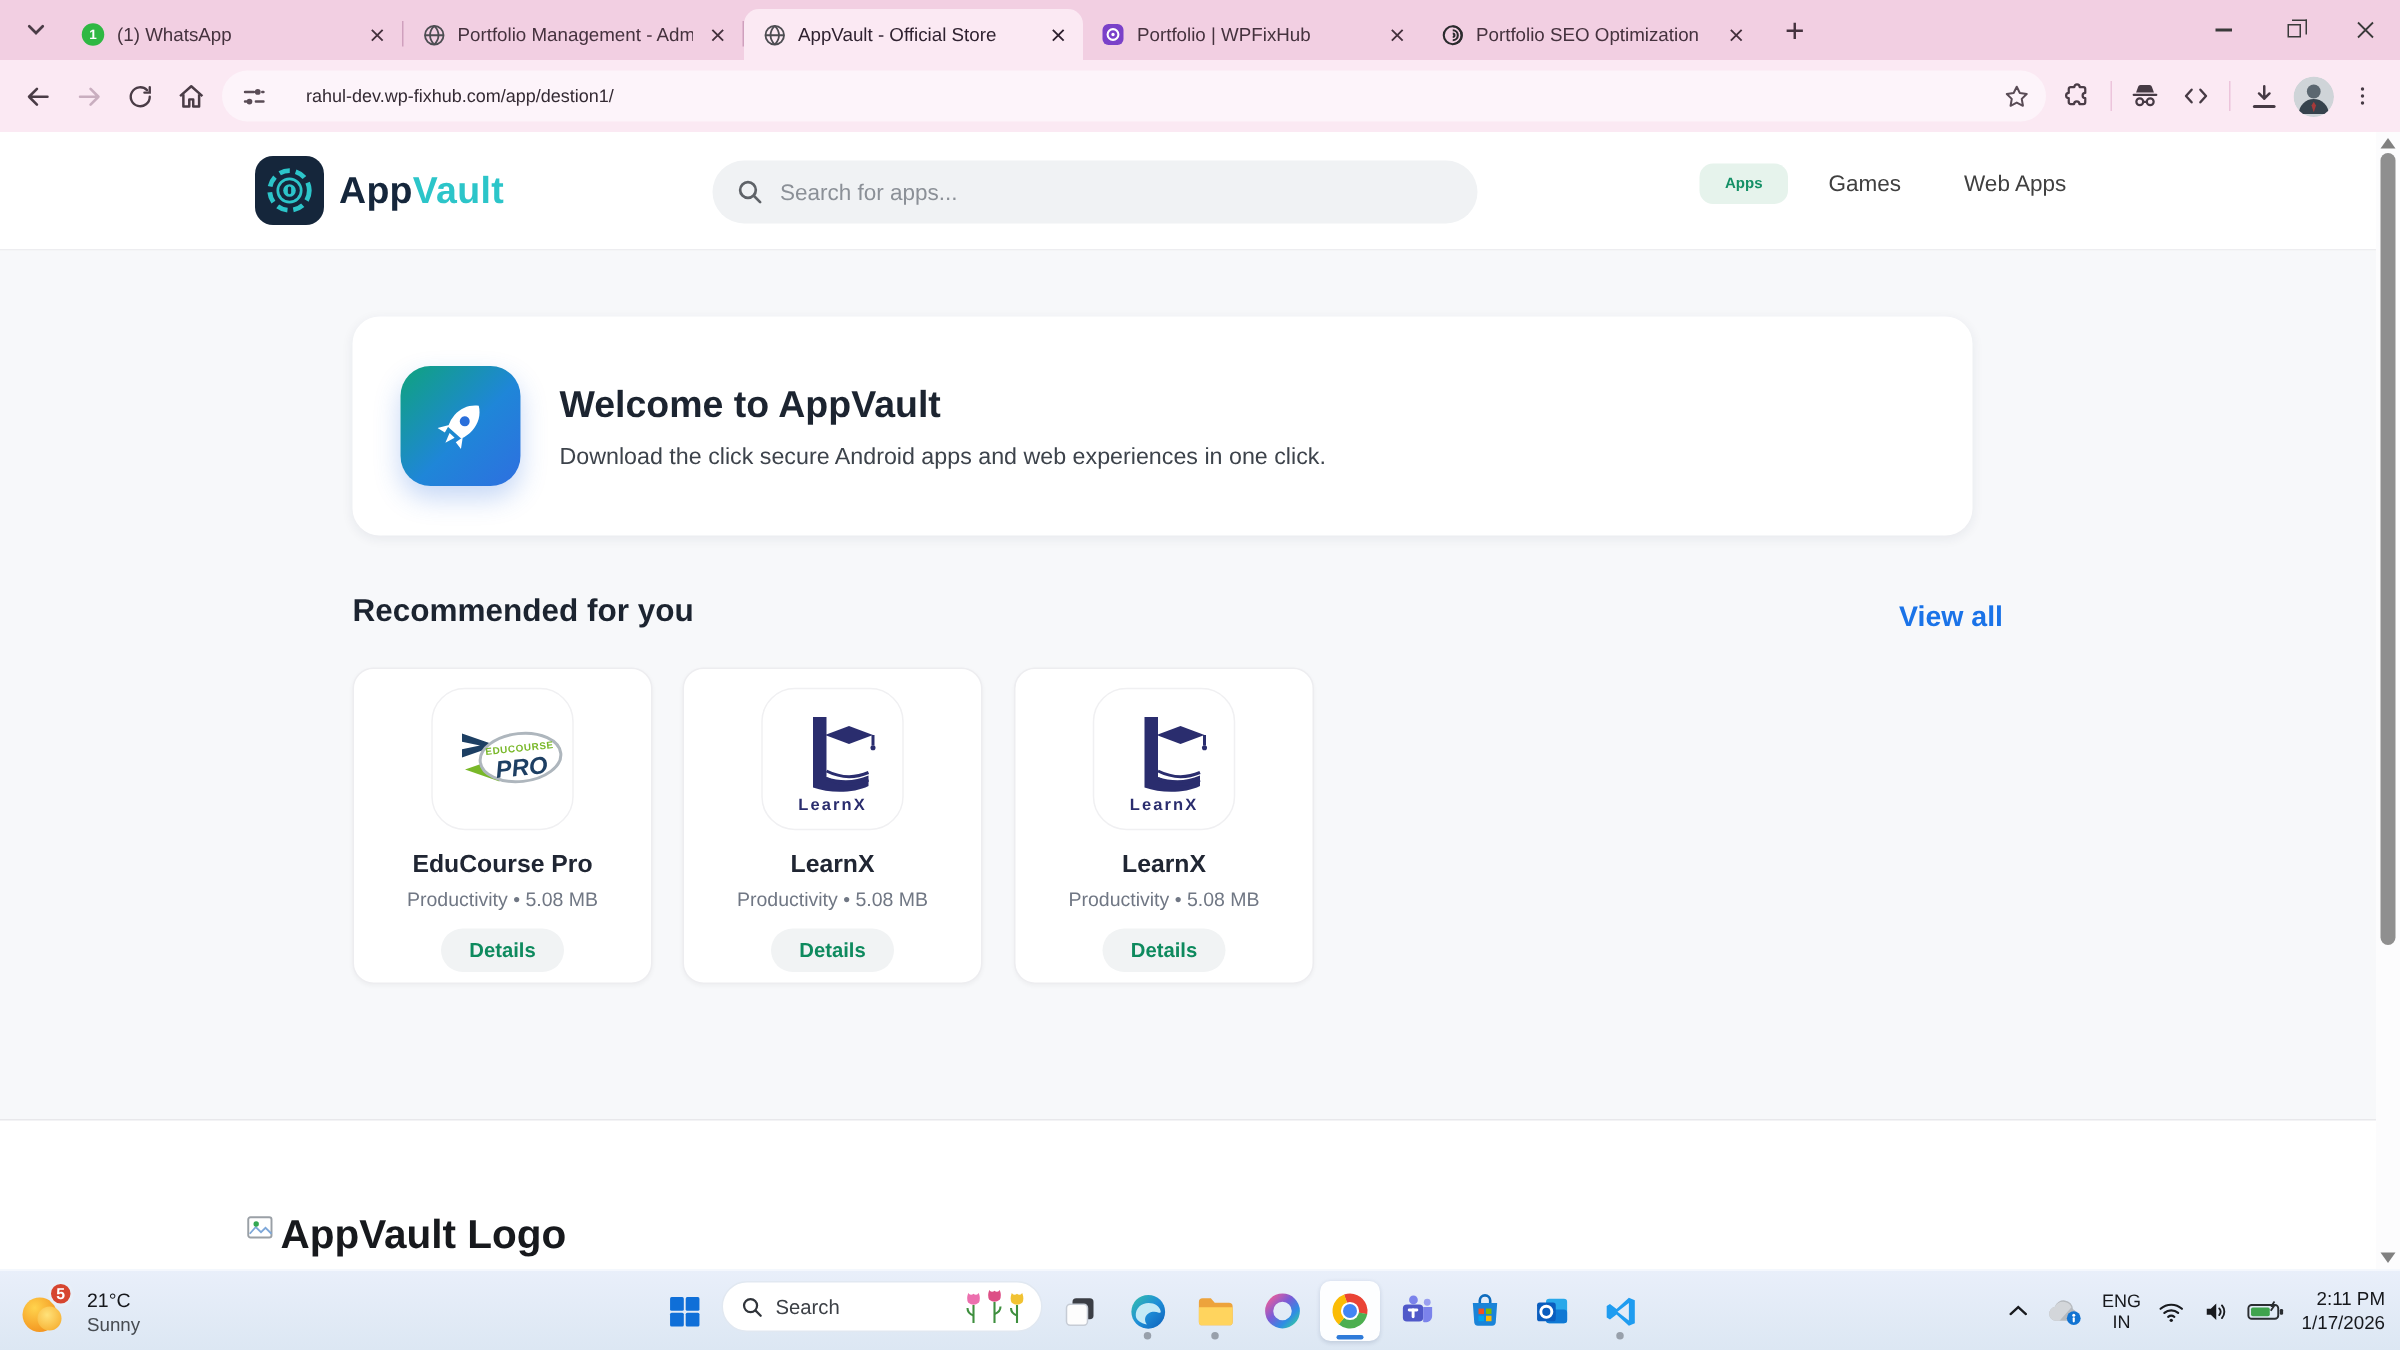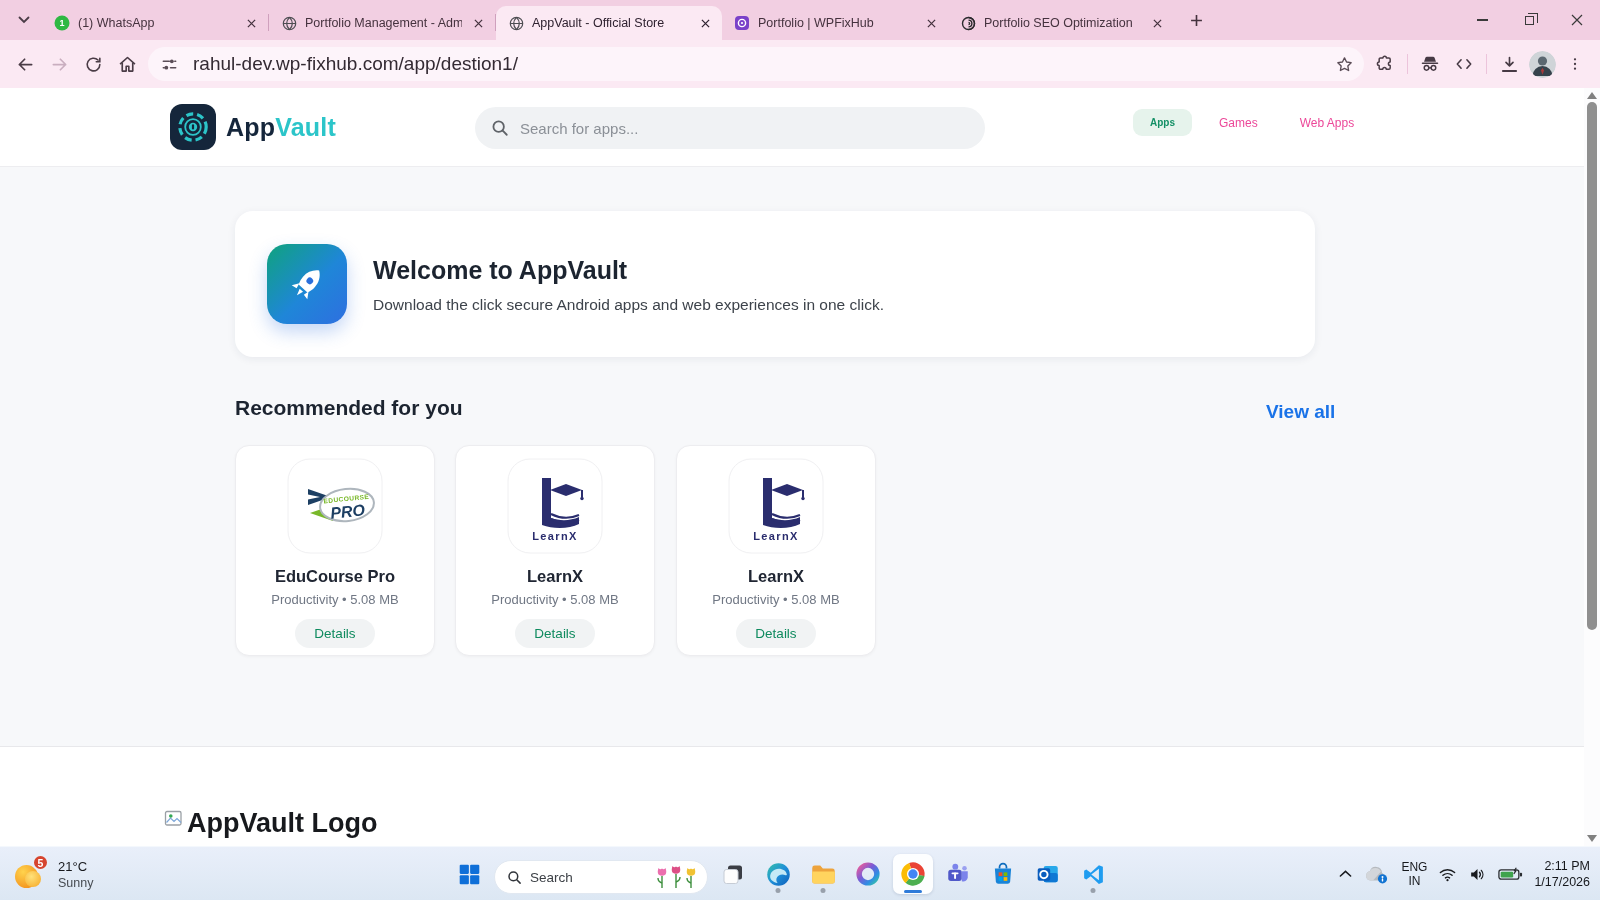--- a/index.html
+++ b/index.html
@@ -21,55 +21,55 @@
   .wincontrols{position:absolute;top:0;right:0;height:40px;display:flex}
   .winbtn{width:47px;height:40px;display:flex;align-items:center;justify-content:center}
   .mini{width:11px;height:1.4px;background:#3a3a3a}
   .rest{position:relative;width:9px;height:9px;border:1.2px solid #3a3a3a;background:#f2cfe2}
   .rest::before{content:"";position:absolute;left:1.5px;top:-4px;width:9px;height:9px;border:1.2px solid #3a3a3a;border-bottom:none;border-left:none}
 
   
   .toolbar{position:absolute;top:40px;left:0;width:100%;height:48px;background:#fbe9f3;display:flex;align-items:center;padding:0 8px}
   .tbtn{width:34px;height:34px;border-radius:50%;display:flex;align-items:center;justify-content:center;flex:none}
   .omnibox{flex:1;min-width:0;height:34px;background:#fdf4fa;border-radius:17px;display:flex;align-items:center;padding:0 6px 0 13px;margin:0 4px}
-  .url{flex:1;min-width:0;font-size:19px;color:#342a33;margin-left:15px;white-space:nowrap;overflow:hidden}
+  .url{flex:1;min-width:0;font-size:12px;color:#342a33;margin-left:26px;white-space:nowrap;overflow:hidden}
   .tbdiv{width:1px;height:20px;background:#ecc4db;margin:0 5px;flex:none}
   .avatarbtn{width:32px;height:32px;border-radius:50%;display:flex;align-items:center;justify-content:center;flex:none}
 
   
   .page{position:absolute;top:88px;left:0;width:1584px;height:758px;background:#f7f8fa;overflow:hidden}
   .siteheader{position:absolute;top:0;left:0;width:100%;height:79px;background:#fff;border-bottom:1px solid #ededf0}
   .brand{position:absolute;left:170px;top:16px;display:flex;align-items:center;gap:10px}
   .brandbox{width:46px;height:46px;border-radius:12px;background:#15263b;display:flex;align-items:center;justify-content:center}
   .brandname{font-size:25px;font-weight:700;letter-spacing:.2px}
   .bp1{color:#15263b}.bp2{color:#2cc5c9}
   .sitesearch{position:absolute;left:475px;top:19px;width:510px;height:42px;background:#f0f2f4;border-radius:21px;display:flex;align-items:center;padding:0 16px;gap:11px}
   .sitesearch input{flex:1;border:none;outline:none;background:transparent;font-size:15px;color:#333;font-family:inherit}
   .sitesearch input::placeholder{color:#8b9097}
   .sitenav{position:absolute;left:1133px;top:21px;display:flex;align-items:center}
   .navpill{padding:8px 17px;border-radius:9px;background:#e6f3ec;color:#149066;font-weight:700;font-size:10px}
-  .navitem{margin-left:27px;color:#ec4899;font-size:12px}
+  .navitem{margin-left:27px;color:#404040;font-size:15px}
   .navitem.last{margin-left:42px}
 
   .hero{position:absolute;left:235px;top:123px;width:1080px;height:146px;background:#fff;border-radius:18px;box-shadow:0 2px 8px rgba(25,39,68,.07)}
   .heroicon{position:absolute;left:32px;top:33px;width:80px;height:80px;border-radius:20px;
     background:linear-gradient(135deg,#0fa37d 0%,#1f86d8 55%,#2e6fe0 100%);display:flex;align-items:center;justify-content:center;
     box-shadow:0 8px 18px rgba(46,111,224,.28)}
   .herotitle{position:absolute;left:138px;top:45px;font-size:25px;font-weight:700;color:#1c2430}
   .herosub{position:absolute;left:138px;top:85px;font-size:15.5px;color:#3d434b}
 
   .rechead{position:absolute;left:235px;top:308px;font-size:21px;font-weight:700;color:#1c2430}
   .viewall{position:absolute;left:1266px;top:313px;font-size:19px;font-weight:600;color:#1a73e8;cursor:pointer}
 
   .card{position:absolute;top:357px;width:200px;height:211px;background:#fff;border:1px solid #ededf0;border-radius:14px;box-shadow:0 1px 3px rgba(0,0,0,.04)}
   .card.c1{left:235px}.card.c2{left:455px}.card.c3{left:676px}
   .appicon{width:96px;height:96px;margin:12px auto 0;display:block}
   .appname{margin-top:13px;text-align:center;font-size:16.5px;font-weight:700;color:#202633}
   .appmeta{margin-top:6px;text-align:center;font-size:13px;color:#707784}
-  .detailsbtn{display:block;margin:12px auto 0;padding:7px 19px;border:none;border-radius:16px;background:#f1f3f4;color:#0e8a5e;font-weight:400;font-size:13.5px;font-family:inherit;cursor:pointer}
+  .detailsbtn{display:block;margin:12px auto 0;padding:7px 19px;border:none;border-radius:16px;background:#f1f3f4;color:#0e8a5e;font-weight:700;font-size:13.5px;font-family:inherit;cursor:pointer}
 
   .sitefooter{position:absolute;left:0;top:658px;width:100%;height:100px;background:#fff;border-top:1px solid #e8e8eb}
   .brokenwrap{position:absolute;left:164px;top:62px;display:flex;align-items:flex-start;gap:3px}
   .alttext{font-size:27px;font-weight:700;color:#17191d;line-height:1.1}
 
   
   .scrollcol{position:absolute;top:88px;right:0;width:16px;height:758px;background:#fcfcfd}
   .sthumb{position:absolute;top:14px;left:3px;width:10px;height:528px;background:#8f8f8f;border-radius:6px}
   .sarrow{position:absolute;left:3px;width:0;height:0;border-left:5px solid transparent;border-right:5px solid transparent}
   .sarrow.up{top:4px;border-bottom:7px solid #808080}
@@ -77,21 +77,21 @@
 
   
   .taskbar{position:absolute;left:0;top:846px;width:100%;height:54px;background:linear-gradient(#e9effa,#dce7f3);border-top:1px solid #f4f8fd}
   .weather{position:absolute;left:12px;top:8px;display:flex;align-items:center;gap:8px}
   .wicon{position:relative;width:38px;height:38px}
   .sun1{position:absolute;left:3px;top:10px;width:23px;height:23px;border-radius:50%;background:radial-gradient(circle at 35% 30%,#ffd34d,#f08312)}
   .sun2{position:absolute;left:13px;top:16px;width:16px;height:16px;border-radius:50%;background:radial-gradient(circle at 40% 35%,#ffe27a,#f5a623)}
   .wbadge{position:absolute;right:1px;top:-1px;width:17px;height:17px;border-radius:50%;background:#d6452f;color:#fff;font-size:10.5px;font-weight:700;display:flex;align-items:center;justify-content:center;border:2px solid #e8eff8}
   .wtemp{font-size:13px;color:#16181c}
   .wcond{font-size:12.5px;color:#474c52;margin-top:2px}
-  .tbcenter{position:absolute;left:449px;top:7px;display:flex;align-items:flex-end;gap:5px}
+  .tbcenter{position:absolute;left:436px;top:7px;display:flex;align-items:flex-start;gap:5px}
   .tbicon{position:relative;width:40px;height:40px;border-radius:7px;display:flex;align-items:center;justify-content:center}
   .tbicon.activeapp{background:#fdfeff;box-shadow:0 1px 3px rgba(30,50,90,.15)}
   .rundot{position:absolute;bottom:1px;left:50%;transform:translateX(-50%);width:5px;height:5px;border-radius:50%;background:#98a0ab}
   .activebar{position:absolute;bottom:1px;left:50%;transform:translateX(-50%);width:18px;height:3px;border-radius:2px;background:#2f7bd9}
   .tbsearch{width:214px;height:34px;border-radius:17px;background:#fff;border:1px solid #e1e8f1;display:flex;align-items:center;padding:0 5px 0 12px;gap:8px}
   .tbsearch .lbl{flex:1;font-size:13.5px;color:#3c4046}
   .tray{position:absolute;right:10px;top:7px;display:flex;align-items:center;gap:11px;height:40px}
   .trayitem{display:flex;align-items:center;justify-content:center}
   .lang{font-size:12px;line-height:14px;color:#16181c;text-align:center}
   .clock{font-size:12.5px;line-height:16px;color:#16181c;text-align:right}

